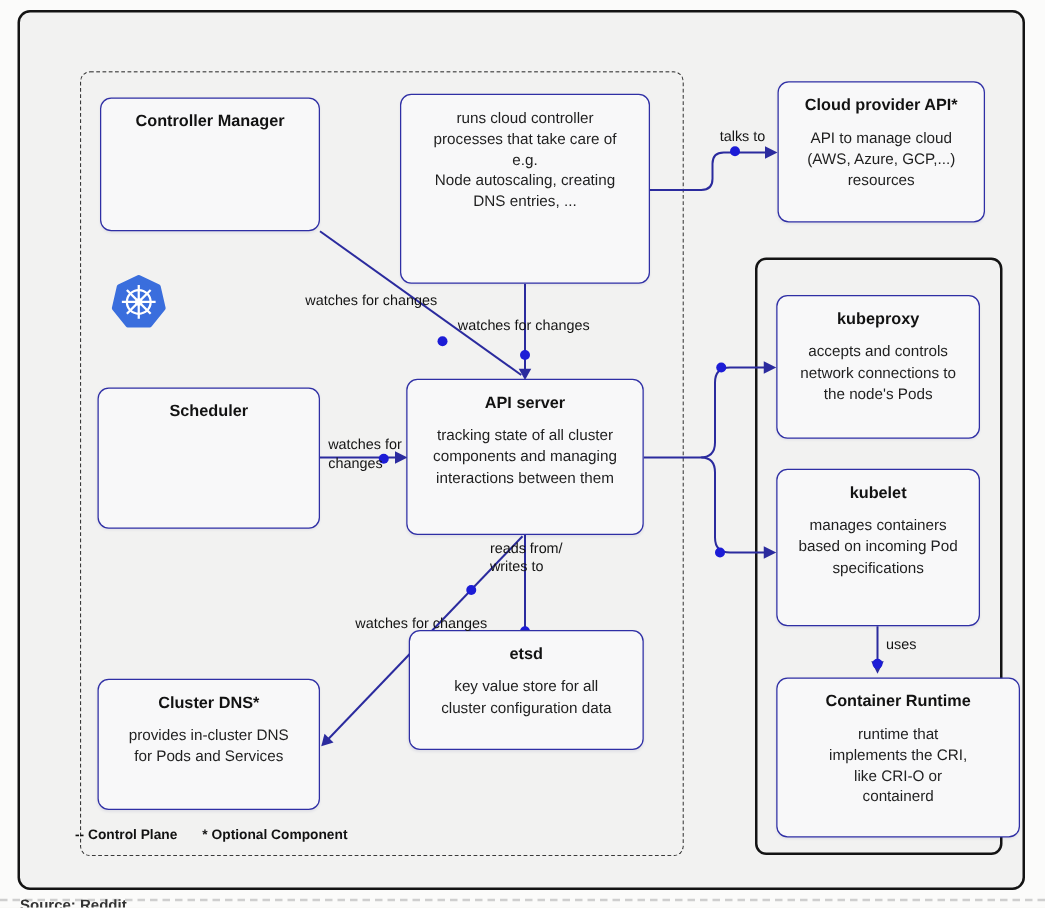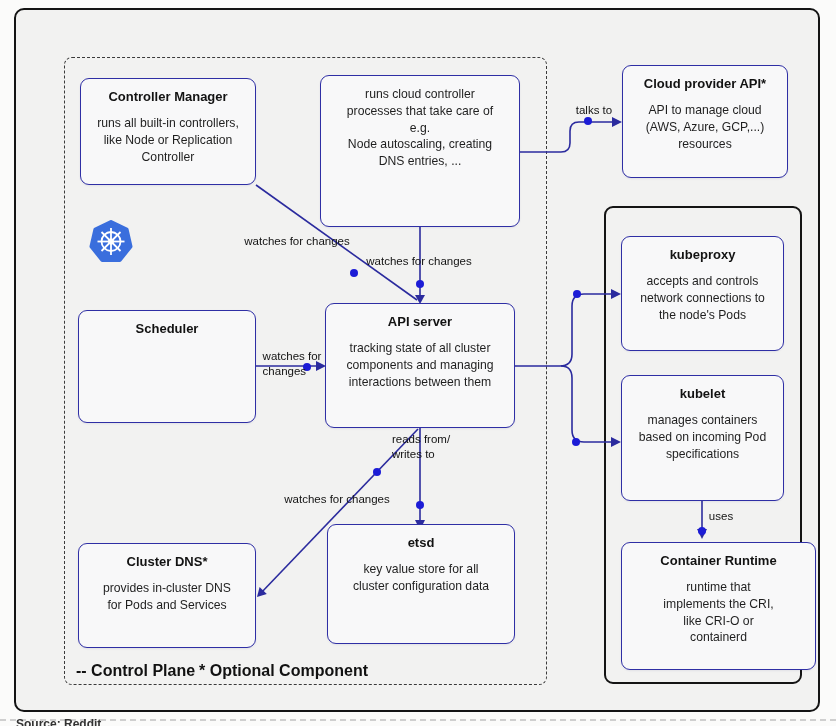--- a/index.html
+++ b/index.html
@@ -46,23 +46,23 @@
   .node-body {
     font-size: 12.2px; color: #1f1f1f; text-align: center;
     line-height: 1.38; white-space: pre-line;
   }
   .edge-label {
     z-index: 4; font-size: 11.5px; color: #131313;
     transform: translateX(-50%); text-align: left;
     line-height: 1.3; white-space: pre-line;
   }
   .legend {
-    left: 76px; top: 662px; z-index: 3;
-    display: flex; gap: 4px;
-    font-size: 16px; font-weight: bold; color: #111;
+    left: 60px; top: 662px; z-index: 3;
+    display: flex; gap: 20px;
+    font-size: 11px; font-weight: bold; color: #111;
   }
   .k8s-logo { left: 89px; top: 220px; z-index: 3; }
   .bottom-dashes {
     left: 0; top: 719px; width: 836px; height: 0;
     border-top: 2px dashed #cfcfcf; z-index: 0;
   }
   .source-caption {
     left: 16px; top: 717px; z-index: 5;
     font-size: 12px; font-weight: bold; color: #333;
   }
@@ -123,23 +123,20 @@
     <line x1="22" y1="21.5" x2="35.5" y2="21.5"></line>
     <line x1="22" y1="21.5" x2="12.5" y2="12"></line>
     <line x1="22" y1="21.5" x2="31.5" y2="12"></line>
     <line x1="22" y1="21.5" x2="12.5" y2="31"></line>
     <line x1="22" y1="21.5" x2="31.5" y2="31"></line>
   </g>
 </svg>
 
 <div class="abs node" style="left:80px;top:78px;width:176px;height:107px">
   <div class="node-title">Controller Manager</div>
-  <div class="node-body">runs all built-in controllers,
-like Node or Replication
-Controller</div>
 </div>
 
 <div class="abs node" style="left:320px;top:75px;width:200px;height:152px">
   <div class="node-body">runs cloud controller
 processes that take care of
 e.g.
 Node autoscaling, creating
 DNS entries, ...</div>
 </div>
 
@@ -160,21 +157,21 @@
 components and managing
 interactions between them</div>
 </div>
 
 <div class="abs node" style="left:78px;top:543px;width:178px;height:105px">
   <div class="node-title">Cluster DNS*</div>
   <div class="node-body">provides in-cluster DNS
 for Pods and Services</div>
 </div>
 
-<div class="abs node" style="left:327px;top:524px;width:188px;height:120px">
+<div class="abs node" style="left:327px;top:504px;width:188px;height:96px">
   <div class="node-title">etsd</div>
   <div class="node-body">key value store for all
 cluster configuration data</div>
 </div>
 
 <div class="abs node" style="left:621px;top:236px;width:163px;height:115px">
   <div class="node-title">kubeproxy</div>
   <div class="node-body">accepts and controls
 network connections to
 the node's Pods</div>

